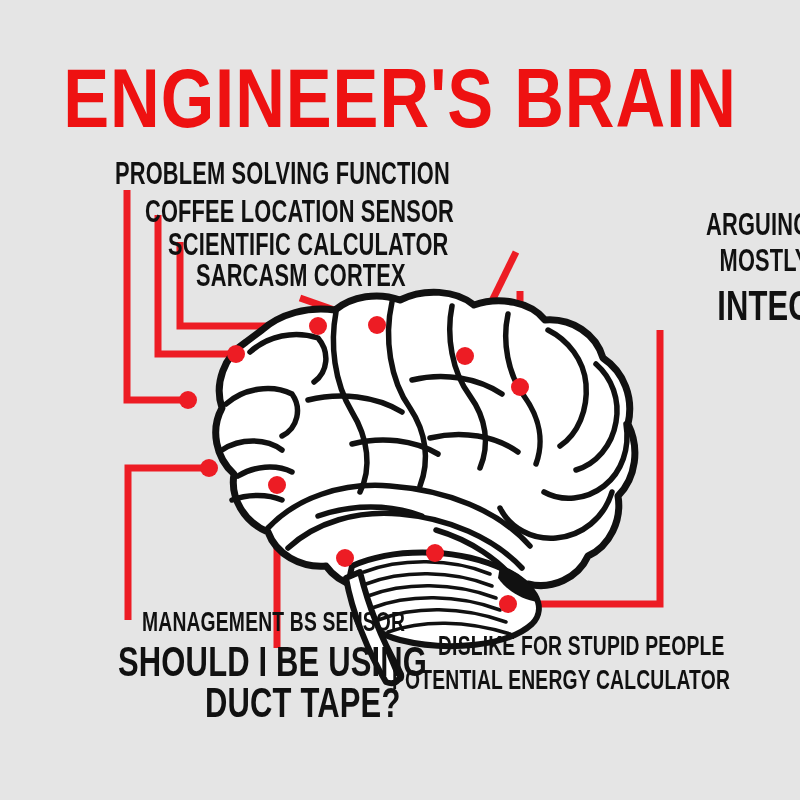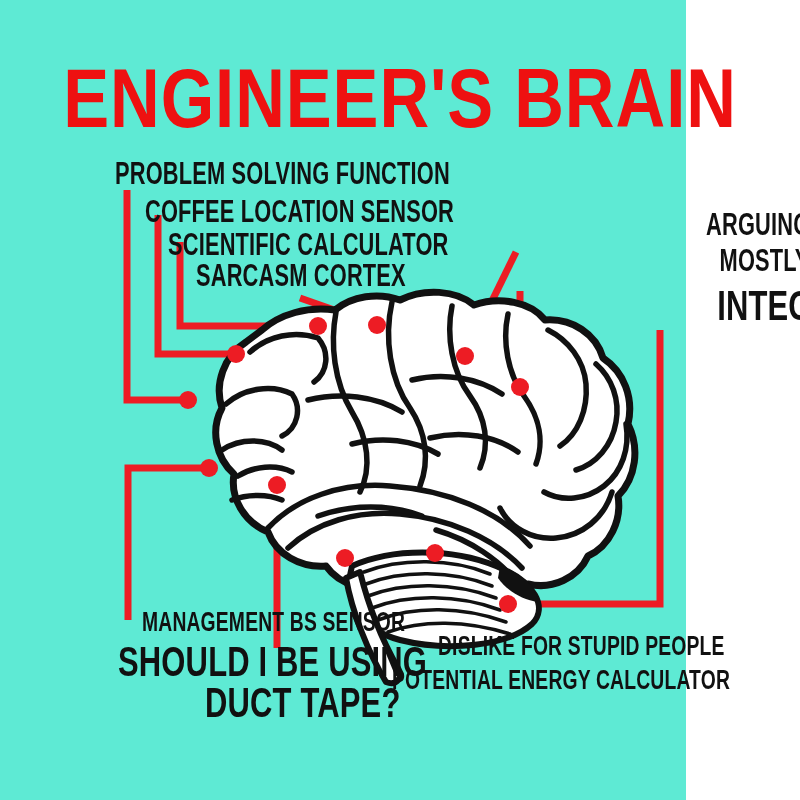--- a/index.html
+++ b/index.html
@@ -9,23 +9,23 @@
     background: #ffffff;
   }
   body {
     width: 800px;
     height: 800px;
     overflow: hidden;
     font-family: "Liberation Sans", sans-serif;
   }
   #poster {
     position: relative;
-    width: 686px;
+    width: 800px;
     height: 800px;
-    background: #5eead4;
+    background: #e5e5e5;
   }
 
   
   #title {
     position: absolute;
     left: 0;
     top: 62px;
     width: 800px;
     text-align: center;
     font-family: "Liberation Sans Narrow", "Liberation Sans", sans-serif;

